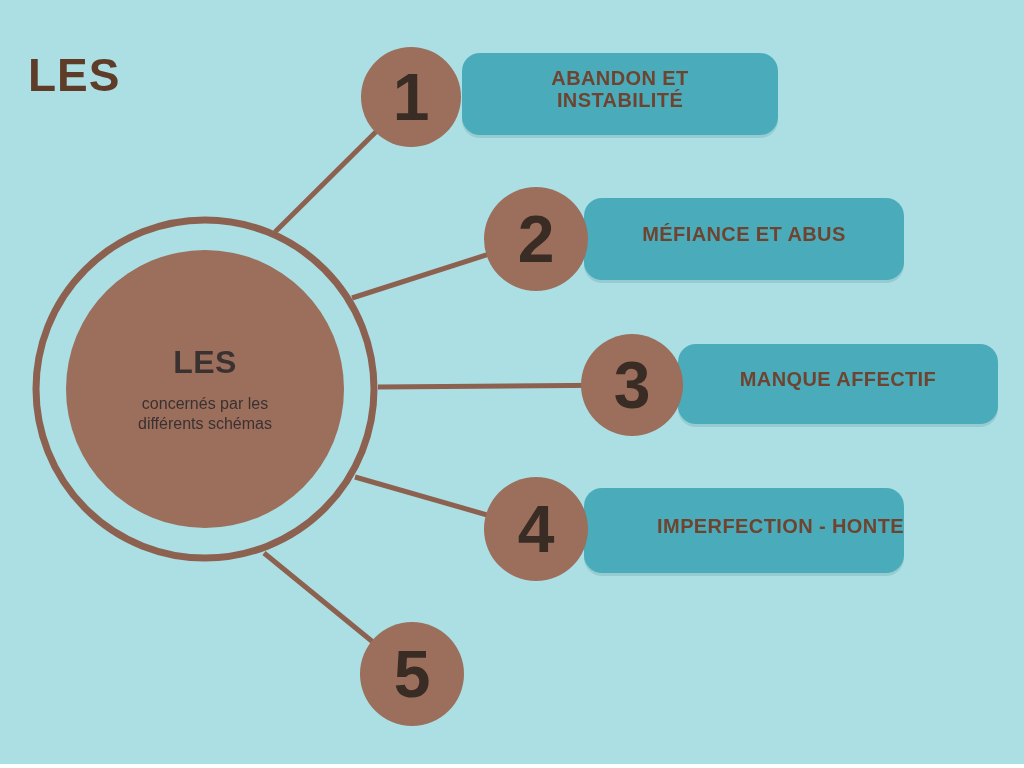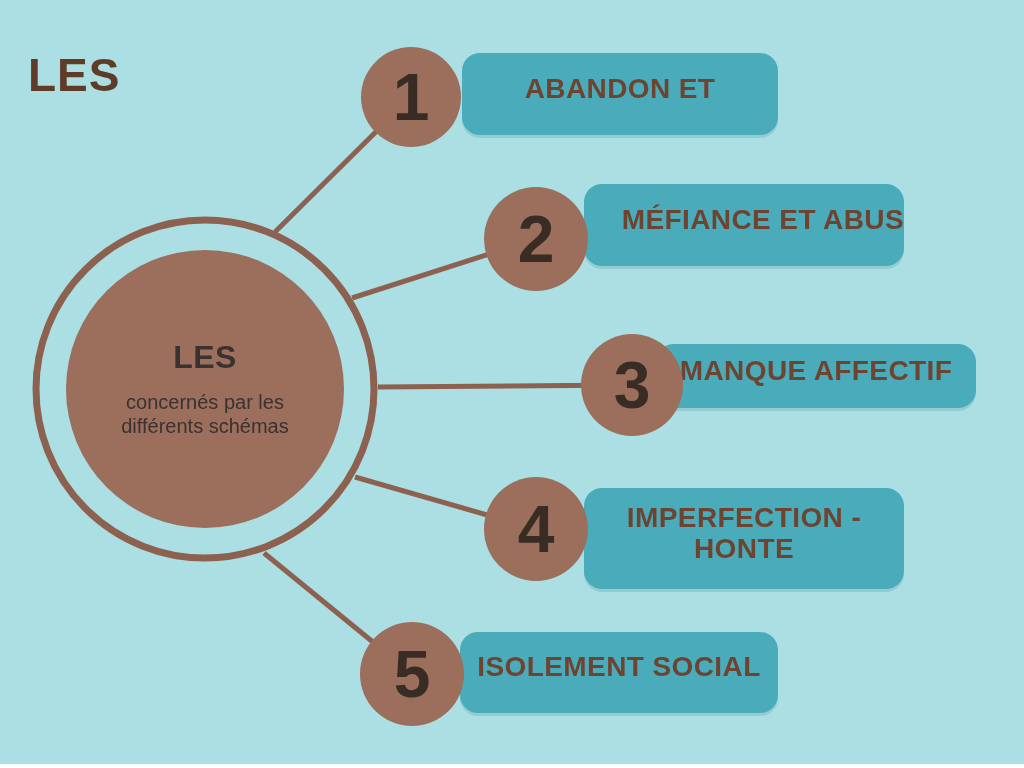--- a/index.html
+++ b/index.html
@@ -54,21 +54,21 @@
     color: var(--center_text, #3a3231);
   }
   .center-heading {
     font-size: 32px;
     font-weight: 700;
     letter-spacing: 0.5px;
     line-height: 1.12;
   }
   .center-heading span { display: block; }
   .center-subtitle {
-    font-size: 20px;
+    font-size: 16px;
     font-weight: 500;
     line-height: 1.22;
   }
   .center-subtitle span { display: block; }
 
   .node {
     position: absolute;
     border-radius: 50%;
     background: var(--circle, #9c6e5c);
     z-index: 3;
@@ -93,32 +93,32 @@
     background: var(--bar, #4aacbb);
     border-radius: 18px;
     z-index: 2;
     display: flex;
     align-items: center;
     justify-content: center;
     box-shadow: 0 3px 0 0 rgba(0, 70, 82, 0.12);
   }
   .bar .bar-label {
     color: var(--bar_text, #6e4431);
-    font-size: 28px;
+    font-size: 20px;
     font-weight: 700;
     letter-spacing: 0.4px;
     line-height: 1.1;
     text-align: center;
     transform: translateY(-5px);
   }
   .bar .bar-label span { display: block; }
   .b1 { left: 462px; top: 53px;  width: 316px; height: 82px; }
-  .b2 { left: 584px; top: 184px; width: 320px; height: 82px; justify-content: flex-end; }
-  .b3 { left: 656px; top: 344px; width: 320px; height: 64px; }
-  .b4 { left: 584px; top: 488px; width: 320px; height: 101px; }
+  .b2 { left: 584px; top: 198px; width: 320px; height: 82px; }
+  .b3 { left: 678px; top: 344px; width: 320px; height: 80px; }
+  .b4 { left: 584px; top: 488px; width: 320px; height: 85px; justify-content: flex-end; }
   .b5 { left: 460px; top: 632px; width: 318px; height: 81px; }
 
   .bottom-strip {
     position: absolute;
     left: 0;
     bottom: 0;
     width: 100%;
     height: 4px;
     background: #ffffff;
     z-index: 4;
@@ -148,40 +148,36 @@
     </div>
     <div class="center-subtitle">
       <span>concernés par les</span>
       <span>différents schémas</span>
     </div>
   </div>
 
   <div class="bar b1">
     <span class="bar-label">
       <span>ABANDON ET</span>
+      <span>INSTABILITÉ</span>
     </span>
   </div>
   <div class="bar b2">
     <span class="bar-label">
       <span>MÉFIANCE ET ABUS</span>
     </span>
   </div>
   <div class="bar b3">
     <span class="bar-label">
       <span>MANQUE AFFECTIF</span>
     </span>
   </div>
   <div class="bar b4">
     <span class="bar-label">
       <span>IMPERFECTION - HONTE</span>
-    </span>
-  </div>
-  <div class="bar b5">
-    <span class="bar-label">
-      <span>ISOLEMENT SOCIAL</span>
     </span>
   </div>
 
   <div class="node n1">
     <span class="num">1</span>
   </div>
   <div class="node n2">
     <span class="num">2</span>
   </div>
   <div class="node n3">

